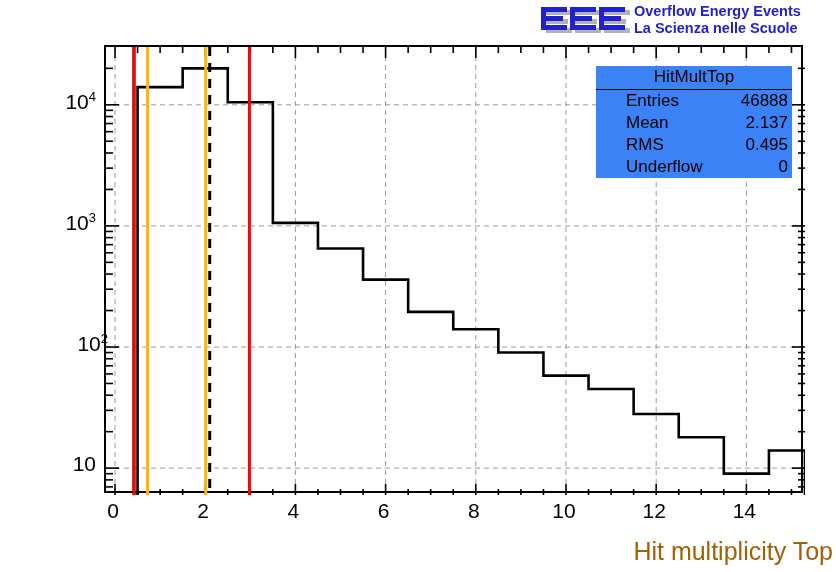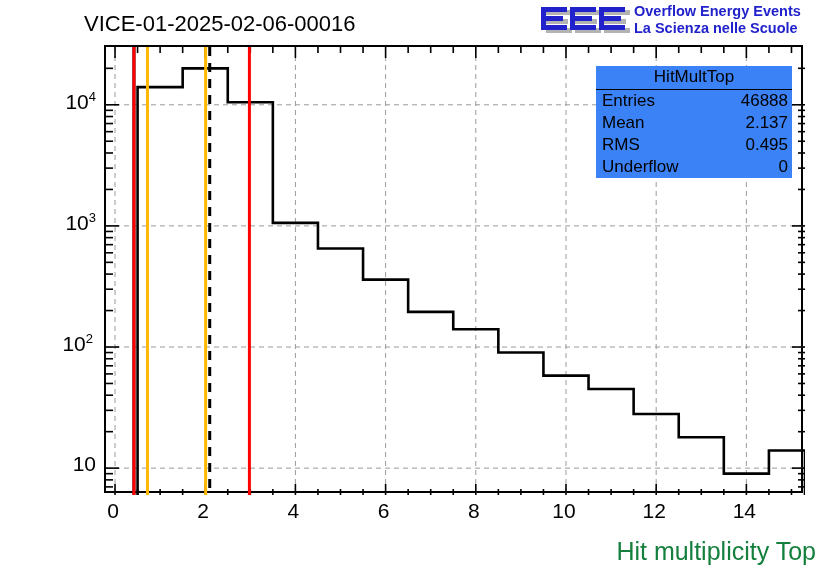--- a/index.html
+++ b/index.html
@@ -59,23 +59,23 @@
     position:absolute;
     font-size:21px;
     color:#000;
     text-align:center;
     white-space:nowrap;
   }
 
   
   .xtitle{
     position:absolute;
-    right:20px;bottom:6px;
+    right:3px;bottom:6px;
     font-size:25px;
-    color:#15803d;
+    color:#a16207;
     white-space:nowrap;
   }
 
   
   .stats{
     position:absolute;
     left:596px;top:66px;
     width:196px;
     background:#3b82f6;
     border:none;
@@ -88,29 +88,28 @@
     padding:1px 0 2px 0;
     border-bottom:1.5px solid #000;
     font-size:17px;
   }
   .stats .sb-row{
     display:flex;
     justify-content:space-between;
     padding:1px 4px 1px 6px;
     line-height:20px;
   }
-  .stats .sb-row span.k{text-align:left;}
+  .stats .sb-row span.k{text-align:left;margin-left:24px;}
   .stats .sb-row span.v{text-align:left;}
 </style>
 </head>
 <body>
 
 <div id="root">
 
-  <div class="title">VICE-01-2025-02-06-00016</div>
 
   <div class="logo">
     <svg class="logo-mark" viewBox="0 0 90 32">
       <g fill="#b3b3b3">
         <rect x="6" y="5" width="26" height="5"></rect>
         <rect x="6" y="14" width="22" height="5"></rect>
         <rect x="6" y="23" width="26" height="5"></rect>
         <rect x="35" y="5" width="26" height="5"></rect>
         <rect x="35" y="14" width="22" height="5"></rect>
         <rect x="35" y="23" width="26" height="5"></rect>
@@ -292,21 +291,21 @@
   <div id="axis-labels">
       <div class="xlab" style="left: 83.0194px; top: 499px; width: 60px;">0</div>
       <div class="xlab" style="left: 173.213px; top: 499px; width: 60px;">2</div>
       <div class="xlab" style="left: 263.406px; top: 499px; width: 60px;">4</div>
       <div class="xlab" style="left: 353.6px; top: 499px; width: 60px;">6</div>
       <div class="xlab" style="left: 443.794px; top: 499px; width: 60px;">8</div>
       <div class="xlab" style="left: 533.987px; top: 499px; width: 60px;">10</div>
       <div class="xlab" style="left: 624.181px; top: 499px; width: 60px;">12</div>
       <div class="xlab" style="left: 714.374px; top: 499px; width: 60px;">14</div>
       <div class="ylab" style="left: 12px; top: 452.131px; width: 84px;">10</div>
-      <div class="ylab" style="left: 9px; top: 331.016px; width: 84px;"><span>10</span><sup>2</sup></div>
+      <div class="ylab" style="left: 24px; top: 331.016px; width: 84px;"><span>10</span><sup>2</sup></div>
       <div class="ylab" style="left: 12px; top: 209.901px; width: 84px;"><span>10</span><sup>3</sup></div>
       <div class="ylab" style="left: 12px; top: 88.7864px; width: 84px;"><span>10</span><sup>4</sup></div>
     </div>
 
   <div class="xtitle">Hit multiplicity Top</div>
 
   <div class="stats">
     <div class="sb-title">HitMultTop</div>
     <div id="stats-rows">
         <div class="sb-row">

